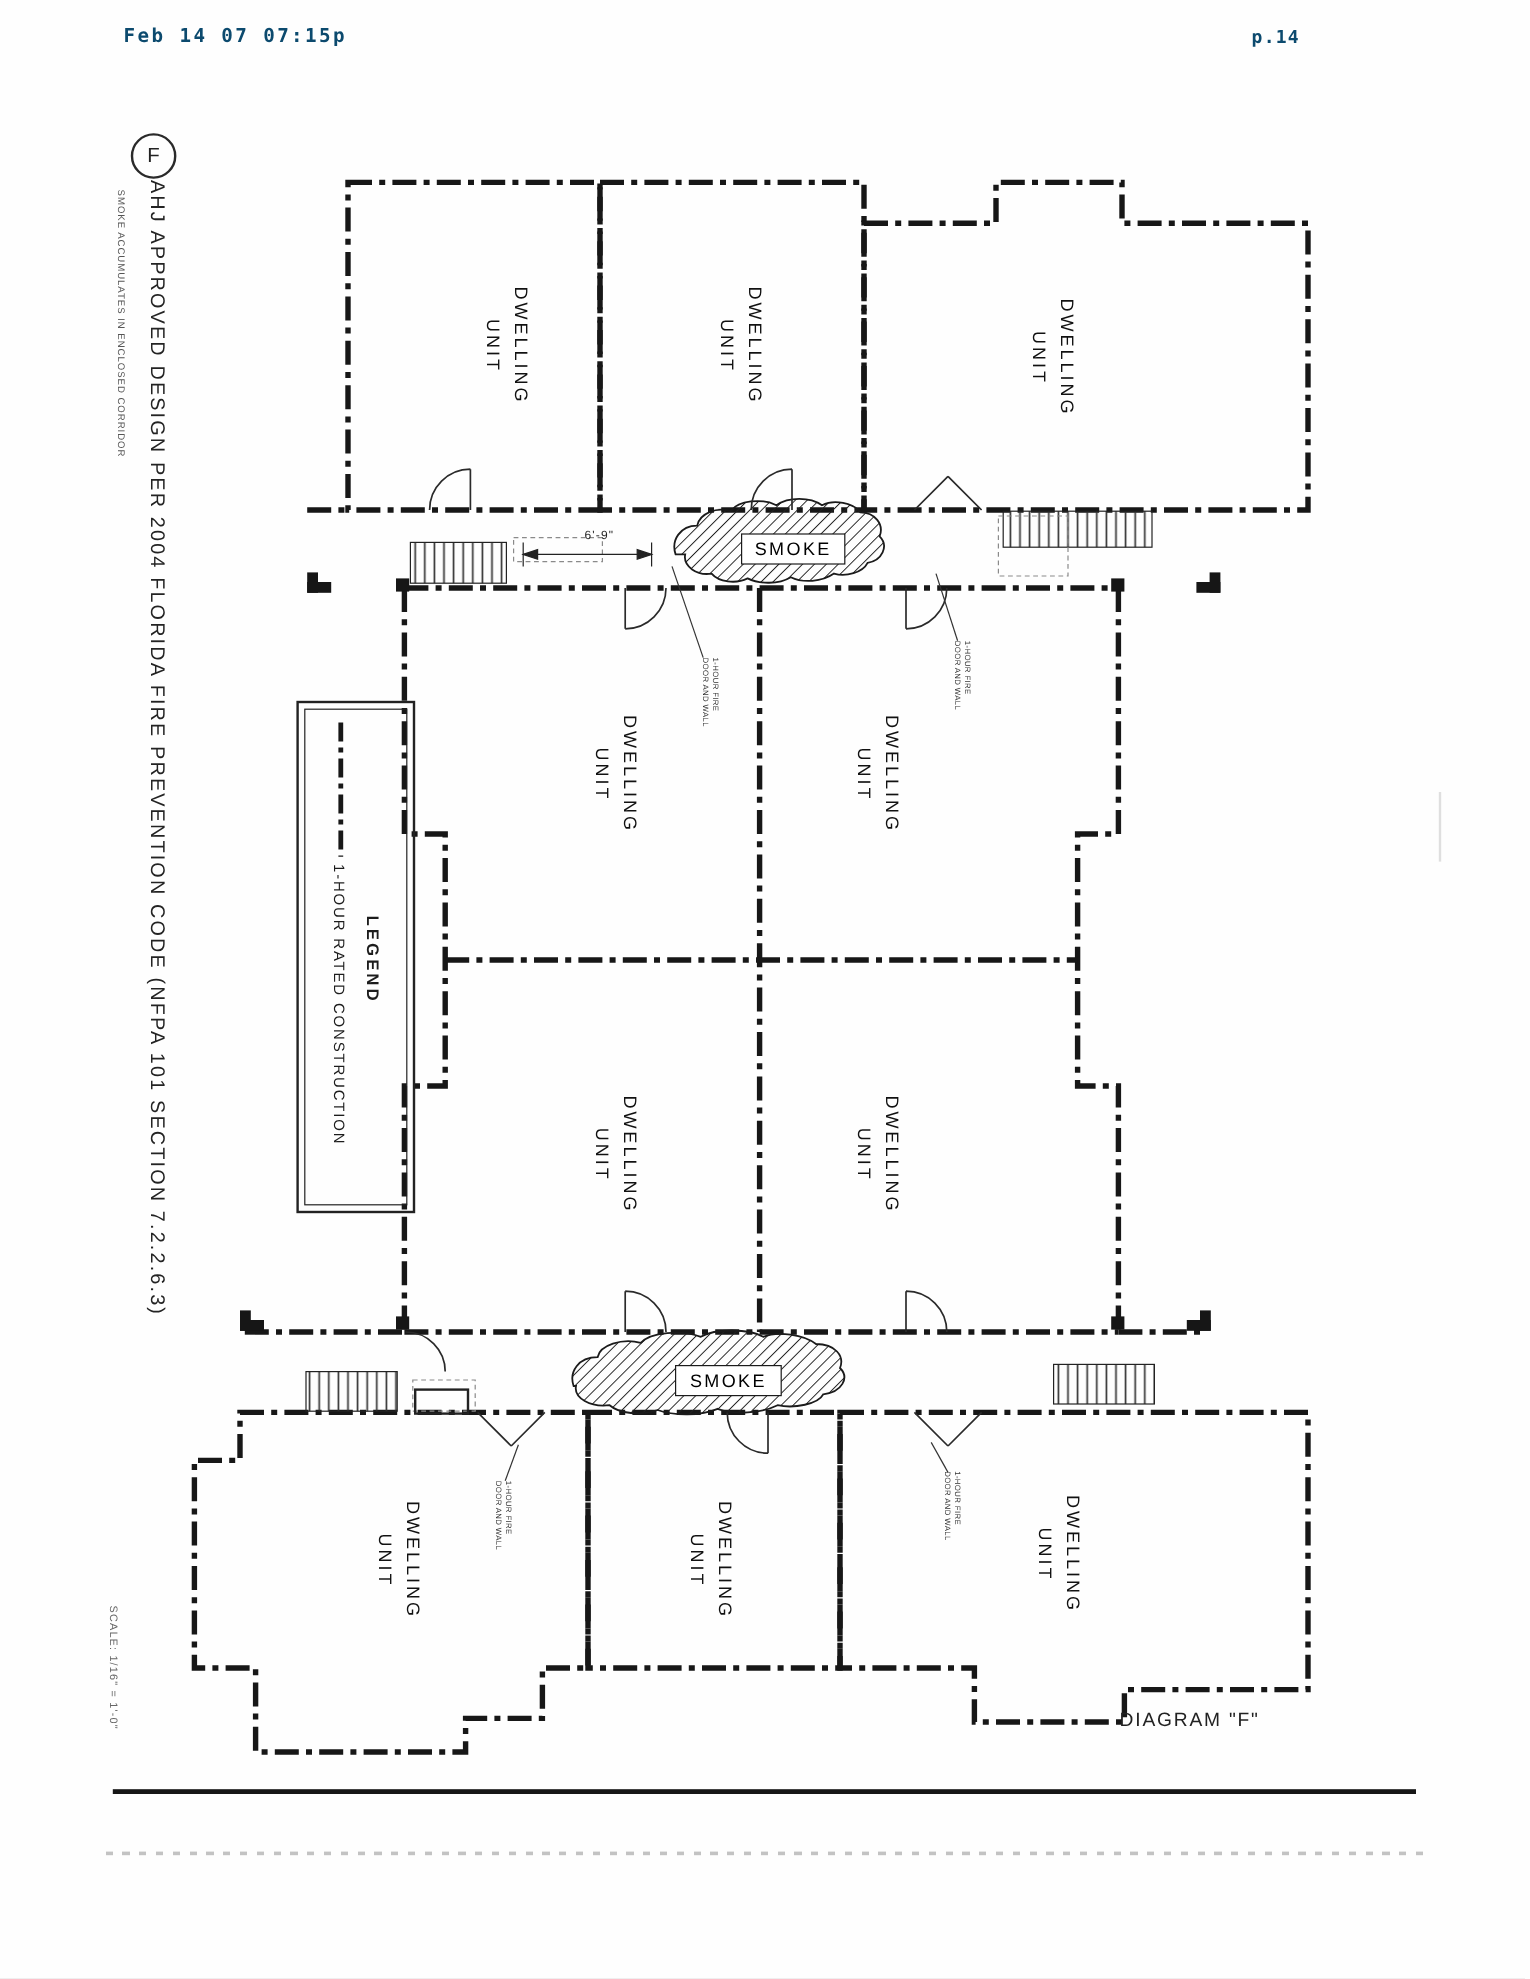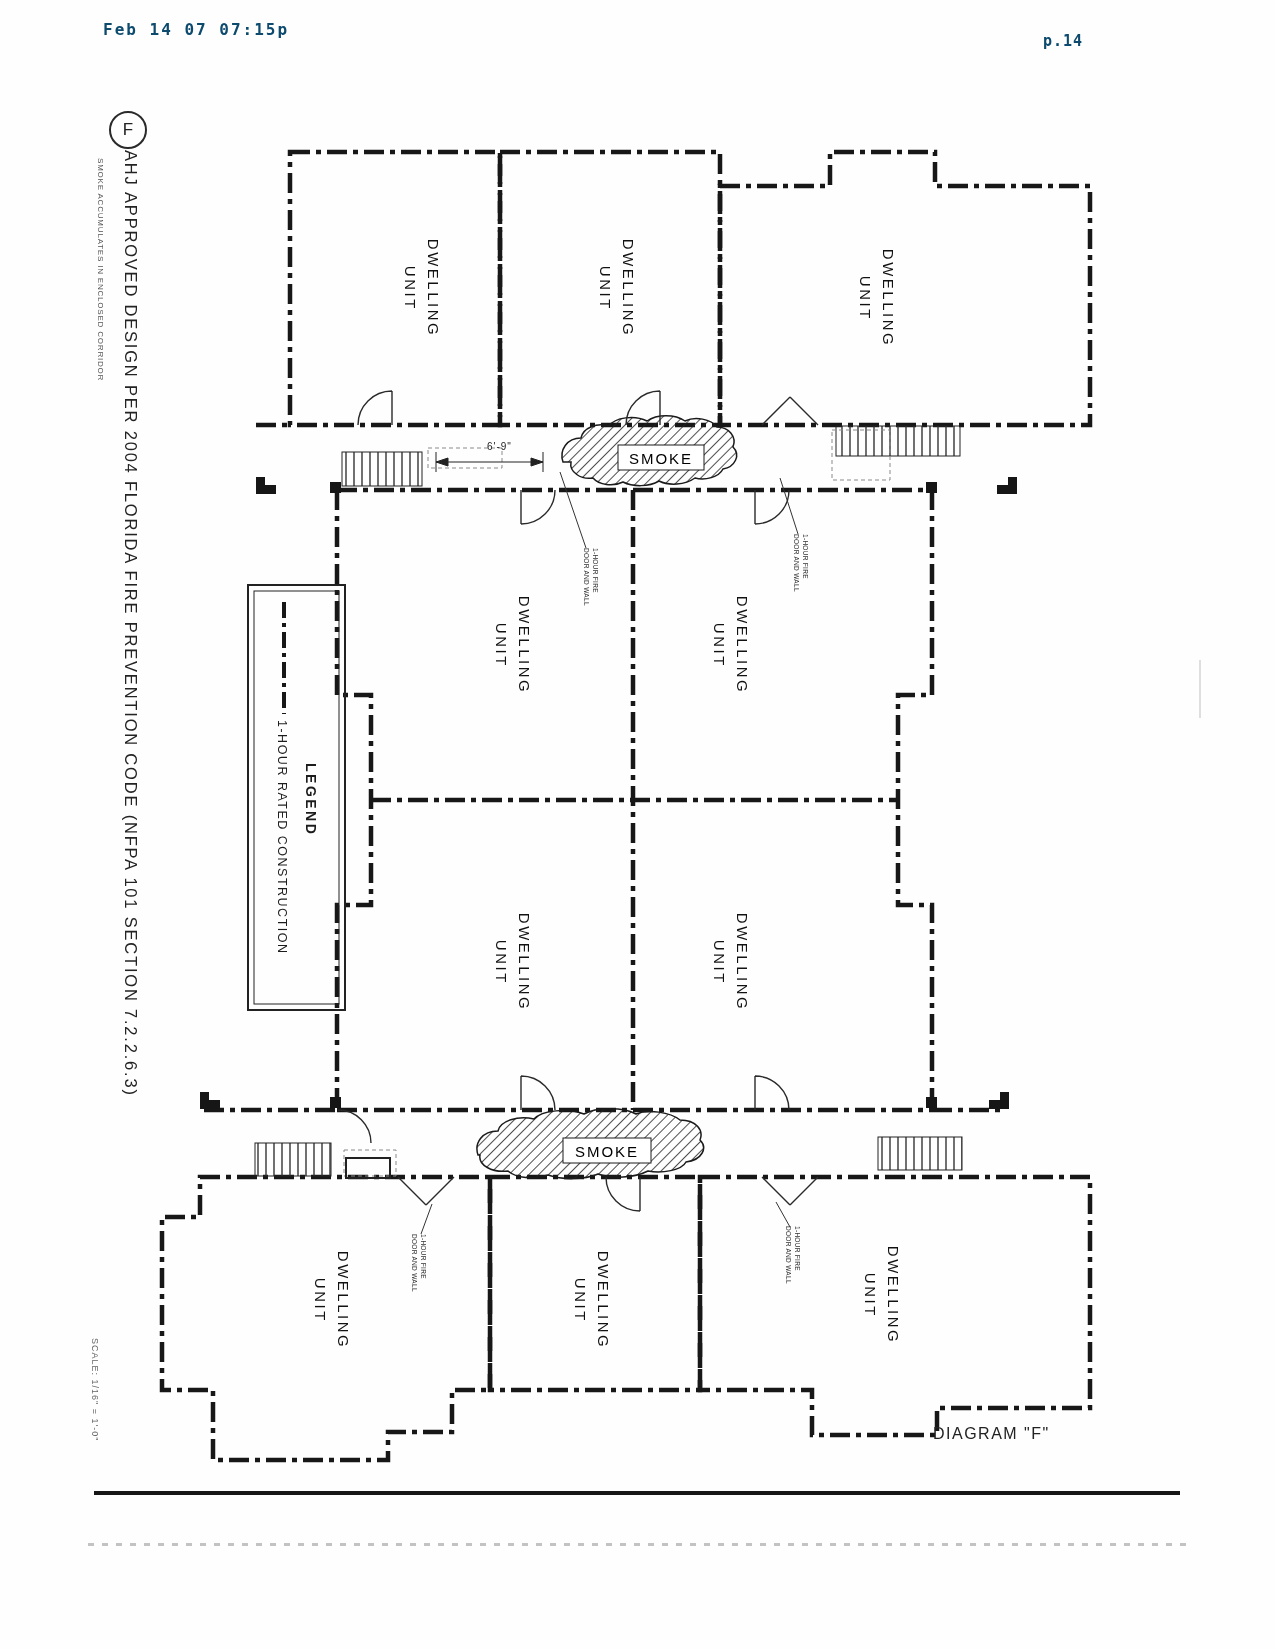--- a/index.html
+++ b/index.html
@@ -4,21 +4,21 @@
 <style>
   html,body{margin:0;padding:0;background:#d9d9d9;}
   #stage{
     position:relative;width:1275px;height:1649px;margin:0 auto;
     background:#fefefe;overflow:hidden;
     font-family:"Liberation Sans",sans-serif;color:#1a1a1a;
   }
   #plan-svg{position:absolute;left:0;top:0;}
   .fax{position:absolute;font-family:"DejaVu Sans Mono",monospace;font-weight:bold;color:#0c4a6e;}
   .fax-ts{left:103px;top:20px;font-size:16px;letter-spacing:2px;}
-  .fax-pg{left:1043px;top:32px;font-size:15px;letter-spacing:1px;}
+  .fax-pg{left:1043px;top:22px;font-size:15px;letter-spacing:1px;}
   .circle-f{
     position:absolute;left:109px;top:111px;width:34px;height:34px;
     border:2.5px solid #2a2a2a;border-radius:50%;
     display:flex;align-items:center;justify-content:center;
     font-size:17px;color:#222;
   }
   .vtext{position:absolute;writing-mode:vertical-rl;}
   .main-title{left:121px;top:150px;font-size:16.5px;letter-spacing:1.8px;color:#232323;}
   .side-note{left:96px;top:158px;font-size:8px;letter-spacing:0.8px;color:#555;}
   .scale-note{left:90px;top:1338px;font-size:9px;letter-spacing:1px;color:#666;}

